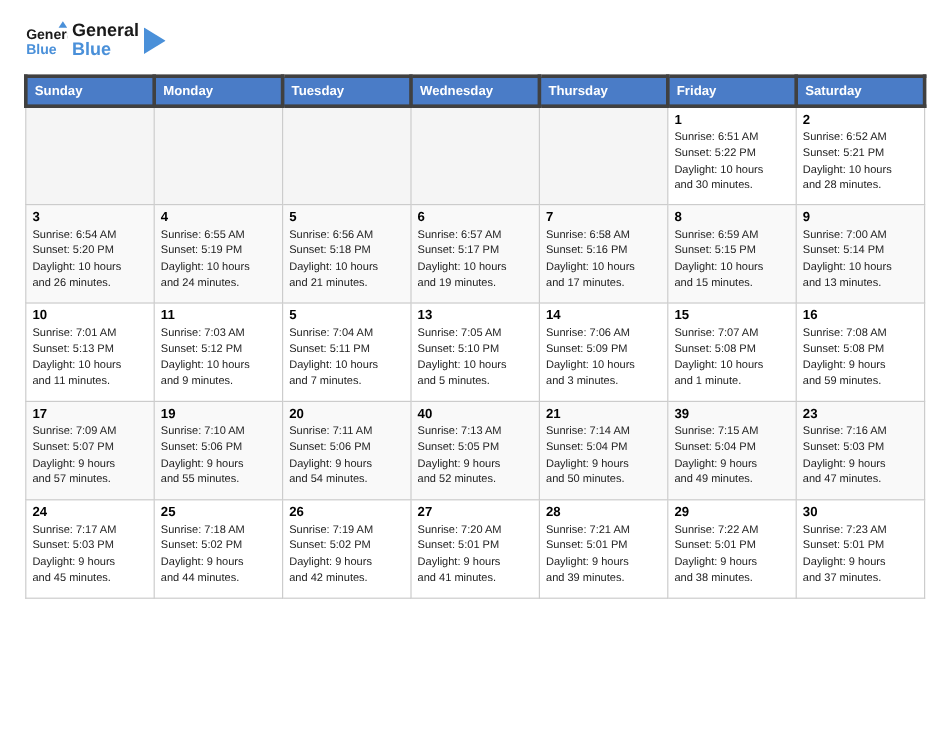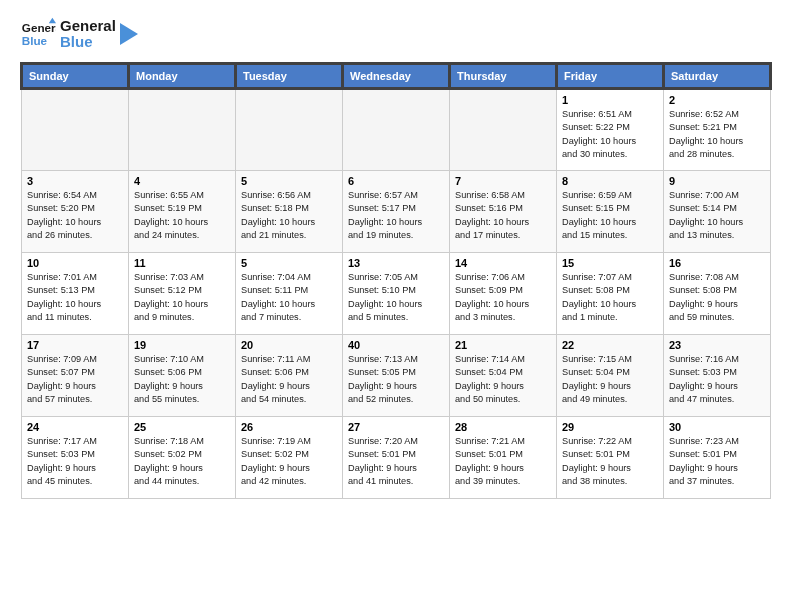--- a/index.html
+++ b/index.html
@@ -210,21 +210,21 @@
           </td>
           <td>
             <span class="day-number">40</span>
             <div class="day-info">Sunrise: 7:13 AM<br>Sunset: 5:05 PM<br>Daylight: 9 hours<br>and 52 minutes.</div>
           </td>
           <td>
             <span class="day-number">21</span>
             <div class="day-info">Sunrise: 7:14 AM<br>Sunset: 5:04 PM<br>Daylight: 9 hours<br>and 50 minutes.</div>
           </td>
           <td>
-            <span class="day-number">22</span>
+            <span class="day-number">39</span>
             <div class="day-info">Sunrise: 7:15 AM<br>Sunset: 5:04 PM<br>Daylight: 9 hours<br>and 49 minutes.</div>
           </td>
           <td>
             <span class="day-number">23</span>
             <div class="day-info">Sunrise: 7:16 AM<br>Sunset: 5:03 PM<br>Daylight: 9 hours<br>and 47 minutes.</div>
           </td>
         </tr>
         <tr>
           <td>
             <span class="day-number">24</span>

